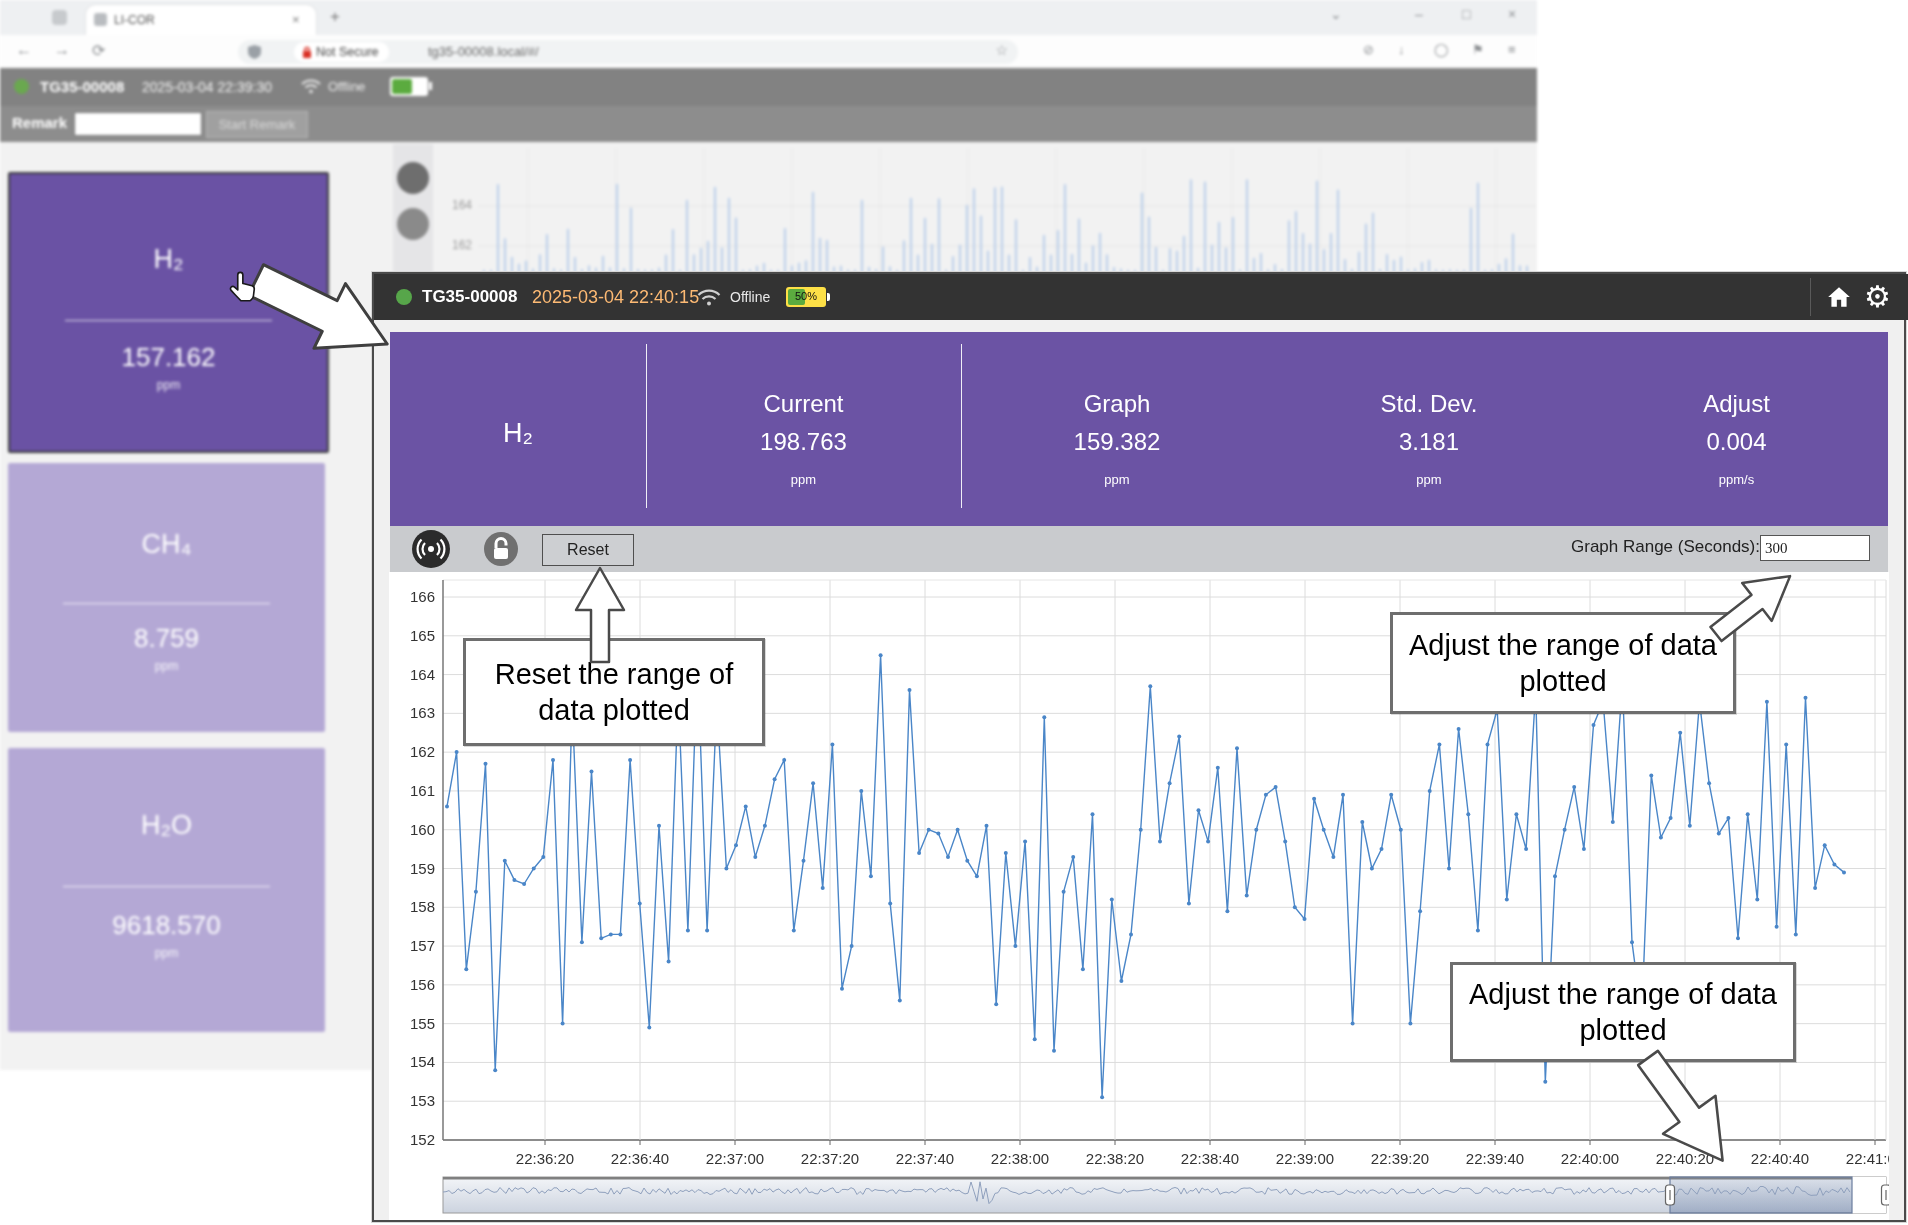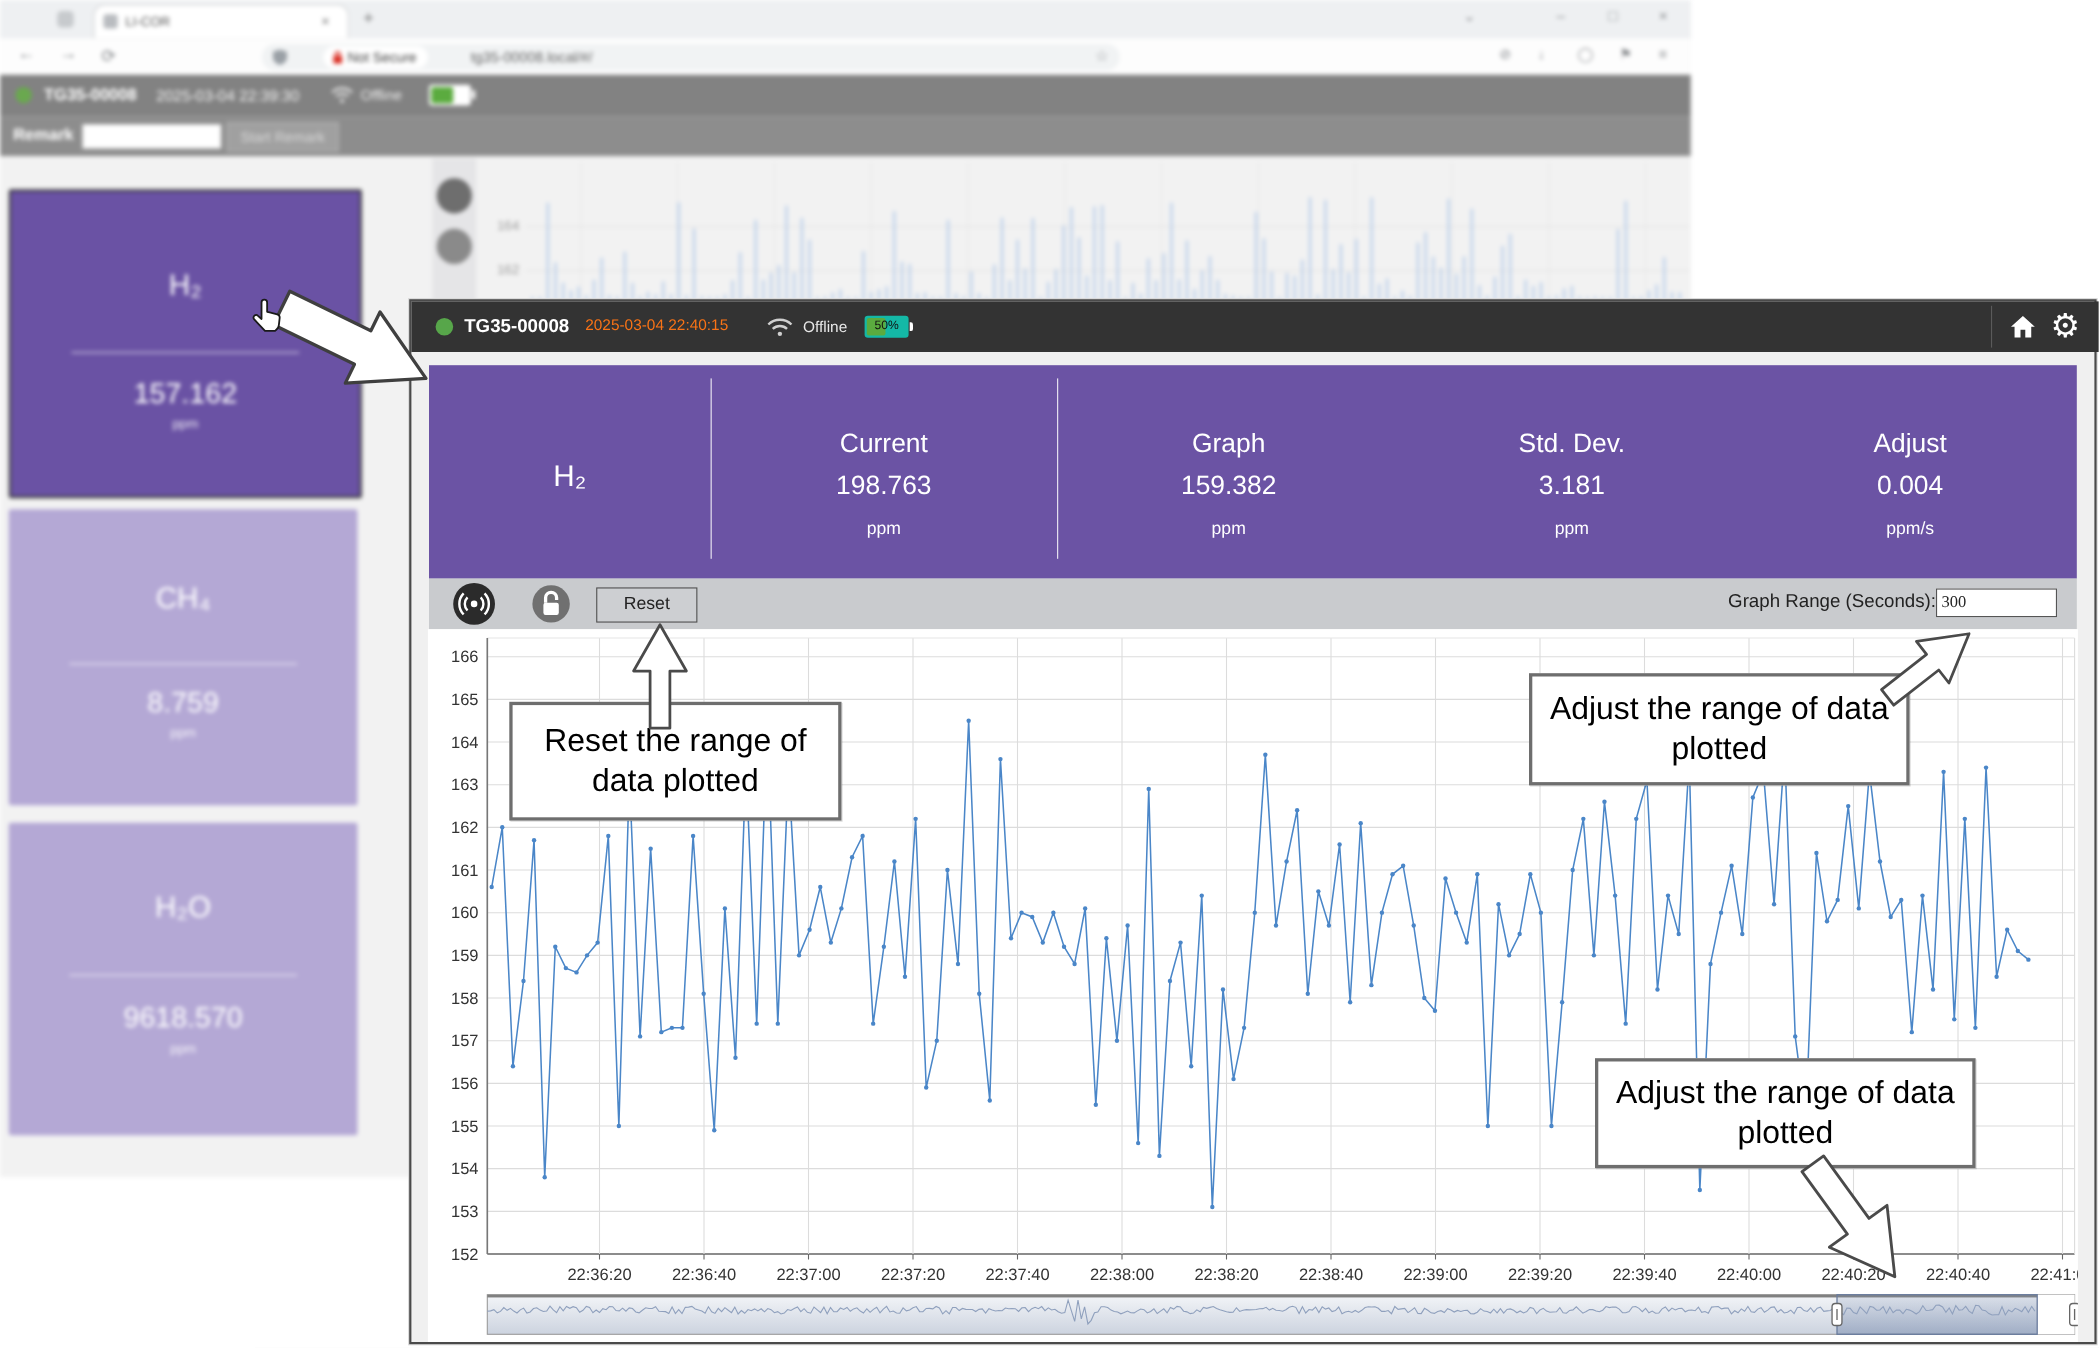--- a/index.html
+++ b/index.html
@@ -47,34 +47,34 @@
   .bg-iconstrip{left:393px;top:144px;width:40px;height:130px;background:#e5e5e7;}
   .bg-circ{width:32px;height:32px;border-radius:50%;}
   .bg-chartlbl{font-size:12px;color:#9a9a9a;}
 
   
   #fg-window{left:372px;top:272px;width:1534px;height:950px;background:#f0f0f0;
              border:2px solid #4a4a4a;box-sizing:border-box;box-shadow:0 0 0 1px #d7d7d7;}
   .fg-titlebar{left:0;top:0;width:1530px;height:46px;background:#333333;color:#fff;padding-left:44px;}
   .fg-dot{left:22px;top:15px;width:16px;height:16px;border-radius:50%;background:#57a64a;}
   .fg-dev{left:48px;top:13px;font-weight:bold;font-size:17px;}
-  .fg-time{left:158px;top:13px;font-size:14px;color:#f97316;}
+  .fg-time{left:158px;top:13px;font-size:18px;color:#fdba74;}
   .fg-offline{left:356px;top:15px;font-size:14px;color:#e8e8e8;}
-  .fg-batt{left:412px;top:13px;width:40px;height:20px;background:#14b8a6;border-radius:3px;}
+  .fg-batt{left:412px;top:13px;width:40px;height:20px;background:#fde047;border-radius:3px;}
   .fg-batt .fill{position:absolute;left:2px;top:2px;width:17px;height:16px;background:#5bab3f;border-radius:2px;}
   .fg-batt .pct{position:absolute;left:0;top:3px;width:100%;text-align:center;font-size:11px;color:#111;}
   .fg-batt .nub{position:absolute;right:-4px;top:6px;width:3px;height:8px;background:#fff;border-radius:0 2px 2px 0;}
   .tb-divider{left:1436px;top:4px;width:1px;height:38px;background:#5a5a5a;}
   .gear-glyph{font-size:30px;color:#fff;line-height:30px;}
 
   .fg-stats{left:16px;top:58px;width:1498px;height:194px;background:#6b53a4;color:#fff;}
   .stat-sec{position:absolute;top:0;height:100%;text-align:center;}
   .stat-label{position:absolute;width:100%;top:58px;font-size:24px;}
   .stat-value{position:absolute;width:100%;top:96px;font-size:24px;}
-  .stat-unit{position:absolute;width:100%;top:140px;font-size:16px;}
+  .stat-unit{position:absolute;width:100%;top:140px;font-size:13px;}
   .stat-gas{position:absolute;width:100%;top:86px;font-size:27px;}
   .stat-div{position:absolute;top:12px;height:164px;width:1px;background:rgba(255,255,255,.9);}
 
   .fg-toolbar{left:16px;top:252px;width:1498px;height:46px;background:#c9cbce;}
   .sig-circ{left:22px;top:4px;width:38px;height:38px;border-radius:50%;background:#2b2b2b;}
   .lock-circ{left:94px;top:6px;width:34px;height:34px;border-radius:50%;background:#707070;}
   .reset-btn{left:152px;top:8px;width:90px;height:30px;border:1.5px solid #4f4f4f;background:#cdcfd2;
              font-size:16px;color:#222;text-align:center;line-height:30px;}
   .gr-label{right:128px;top:11px;font-size:17px;color:#222;}
   .gr-input{right:18px;top:9px;width:100px;height:24px;border:1.5px solid #555;background:#fff;

